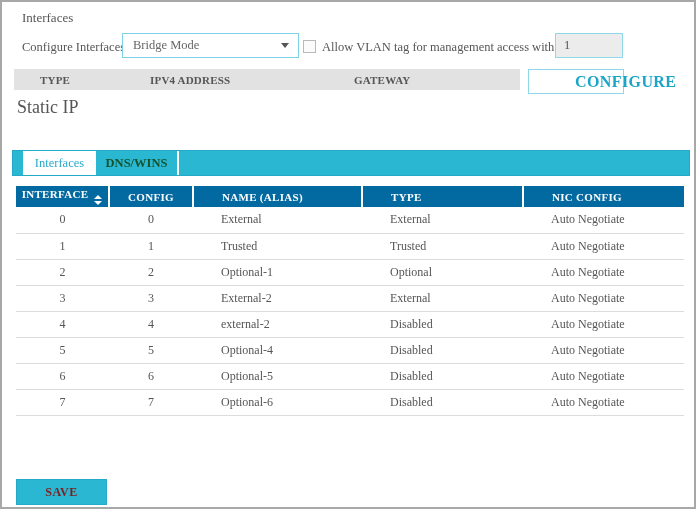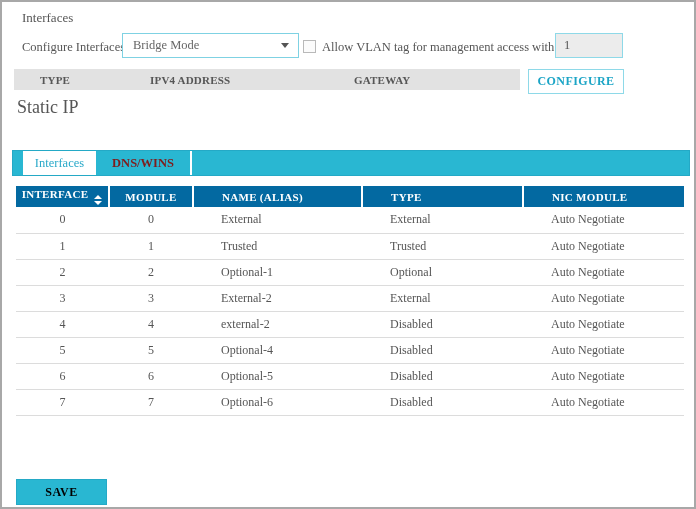--- a/index.html
+++ b/index.html
@@ -33,32 +33,32 @@
   .summary-header {
     position:absolute; left:12px; top:67px; width:506px; height:21px;
     background:#e2e2e2; display:flex; align-items:center;
     font-size:11px; font-weight:bold; color:#565656; letter-spacing:.2px;
   }
   .summary-header .col-type { margin-left:26px; width:110px; }
   .summary-header .col-ipv4 { width:204px; }
   .configure-btn {
     position:absolute; left:526px; top:67px; width:96px; height:25px;
     background:#fff; border:1px solid #8ed9e8; color:#1ca5c6;
-    font-size:12px; font-weight:bold; letter-spacing:.4px; text-align:center;
-    cursor:pointer; font-family:inherit;
+    font-size:16px; font-weight:bold; letter-spacing:.4px; text-align:center;
+    cursor:pointer; font-family:inherit;padding-left:46px;
   }
   .summary-value { position:absolute; left:15px; top:95px; font-size:18px; color:#565656; }
 
   .tabbar {
     position:absolute; left:10px; top:148px; width:678px; height:26px;
     background:#29b7d2; border:1px solid #24a9c6; display:flex; align-items:stretch;
   }
   .tab { display:flex; align-items:center; justify-content:center; font-size:12.5px; cursor:pointer; }
   .tab.active { background:#fff; color:#29a9c9; width:73px; margin-left:10px; }
-  .tab.inactive { color:#7f1d1d; font-weight:bold; width:96px; border-right:2px solid #fff; }
+  .tab.inactive { color:#14532d; font-weight:bold; width:83px; border-right:2px solid #fff; }
 
   table.iface-table {
     position:absolute; left:14px; top:184px; width:668px;
     border-collapse:collapse; table-layout:fixed;
   }
   .iface-table th {
     background:#0369a1; color:#fff; font-size:11px; font-weight:bold;
     height:21px; letter-spacing:.3px; cursor:pointer;
   }
   .iface-table th + th { border-left:2px solid #fff; }
@@ -71,21 +71,21 @@
   .tri-up { width:0; height:0; border-left:4px solid transparent; border-right:4px solid transparent; border-bottom:4px solid #fff; margin-bottom:2px; }
   .tri-down { width:0; height:0; border-left:4px solid transparent; border-right:4px solid transparent; border-top:4px solid #fff; }
 
   .edit-btn {
     position:absolute; left:14px; top:432px; width:91px; height:27px;
     background:#efefef; border:1px solid #d0d0d0; color:#777;
     font-size:11px; font-weight:bold; letter-spacing:.5px; cursor:pointer; font-family:inherit;
   }
   .save-btn {
     position:absolute; left:14px; top:477px; width:91px; height:26px;
-    background:#29b7d2; border:1px solid #24a9c6; color:#000000;
+    background:#29b7d2; border:1px solid #24a9c6; color:#7f1d1d;
     font-size:12px; font-weight:bold; letter-spacing:.5px; cursor:pointer; font-family:inherit;
   }
 </style>
 </head>
 <body>
 
 <div class="page">
 
   <div class="page-title">Interfaces</div>
 
@@ -122,24 +122,24 @@
         <col style="width:161px">
     </colgroup>
     <thead>
       <tr>
         <th class="center">
           <span>INTERFACE</span><span class="sort">
               <span class="tri-up"></span>
               <span class="tri-down"></span>
             </span>
         </th>
-        <th class="center">MODULE</th>
+        <th class="center">CONFIG</th>
         <th class="left">NAME (ALIAS)</th>
         <th class="left">TYPE</th>
-        <th class="left">NIC MODULE</th>
+        <th class="left">NIC CONFIG</th>
       </tr>
     </thead>
     <tbody>
       <tr>
         <td class="center">0</td>
         <td class="center">0</td>
         <td class="left">External</td>
         <td class="left">External</td>
         <td class="left">Auto Negotiate</td>
       </tr>

